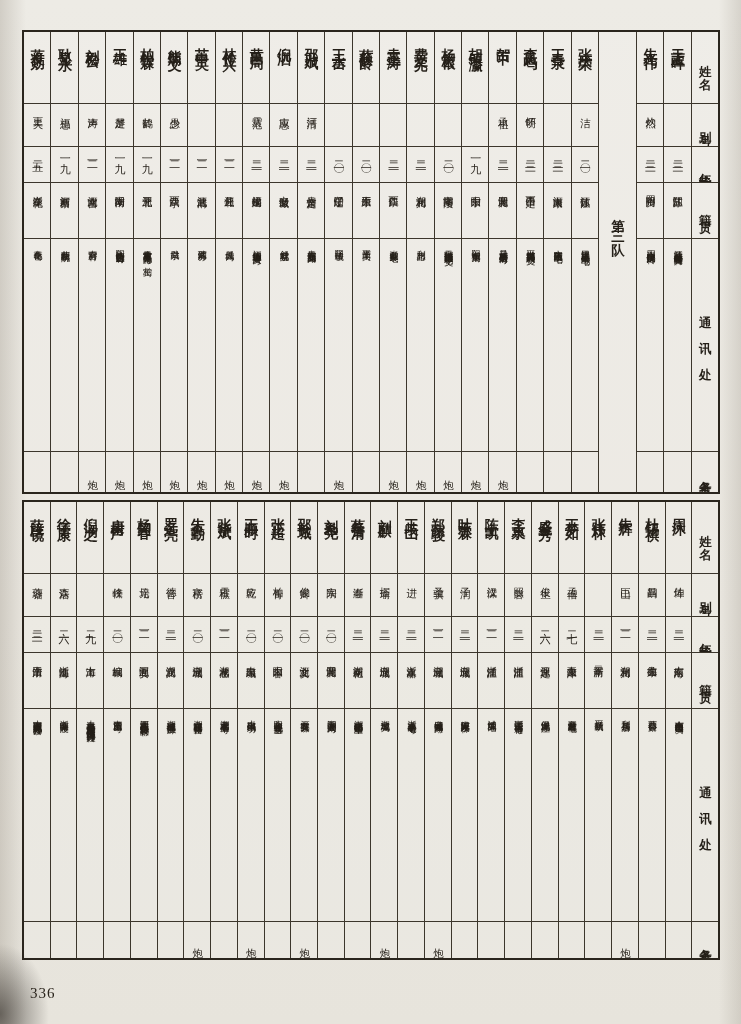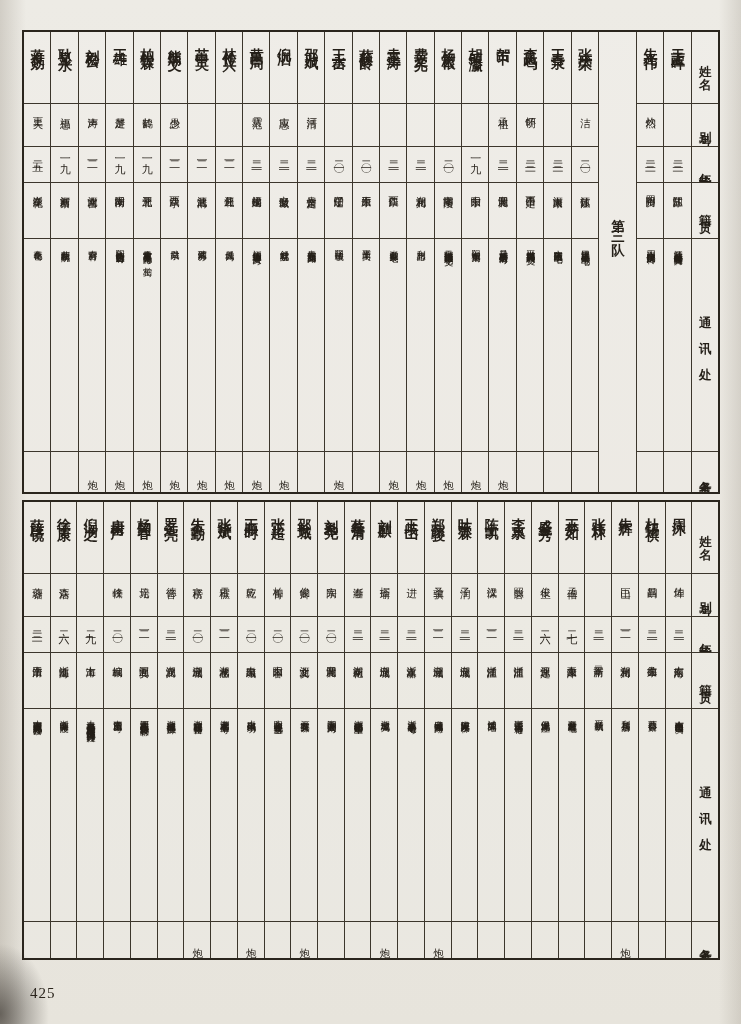--- a/index.html
+++ b/index.html
@@ -1069,14 +1069,14 @@
           </div>
           <div class="cell r-addr">
             <span class="vtext c-addr">山东聊城西北虎王屯转大薛楼</span>
           </div>
           <div class="cell r-remark">
             <span class="vtext c-remark"></span>
           </div>
         </div>
       </section>
   </div>
-  <div class="page-number">425</div>
+  <div class="page-number">336</div>
 </div>
 
 </body></html>

